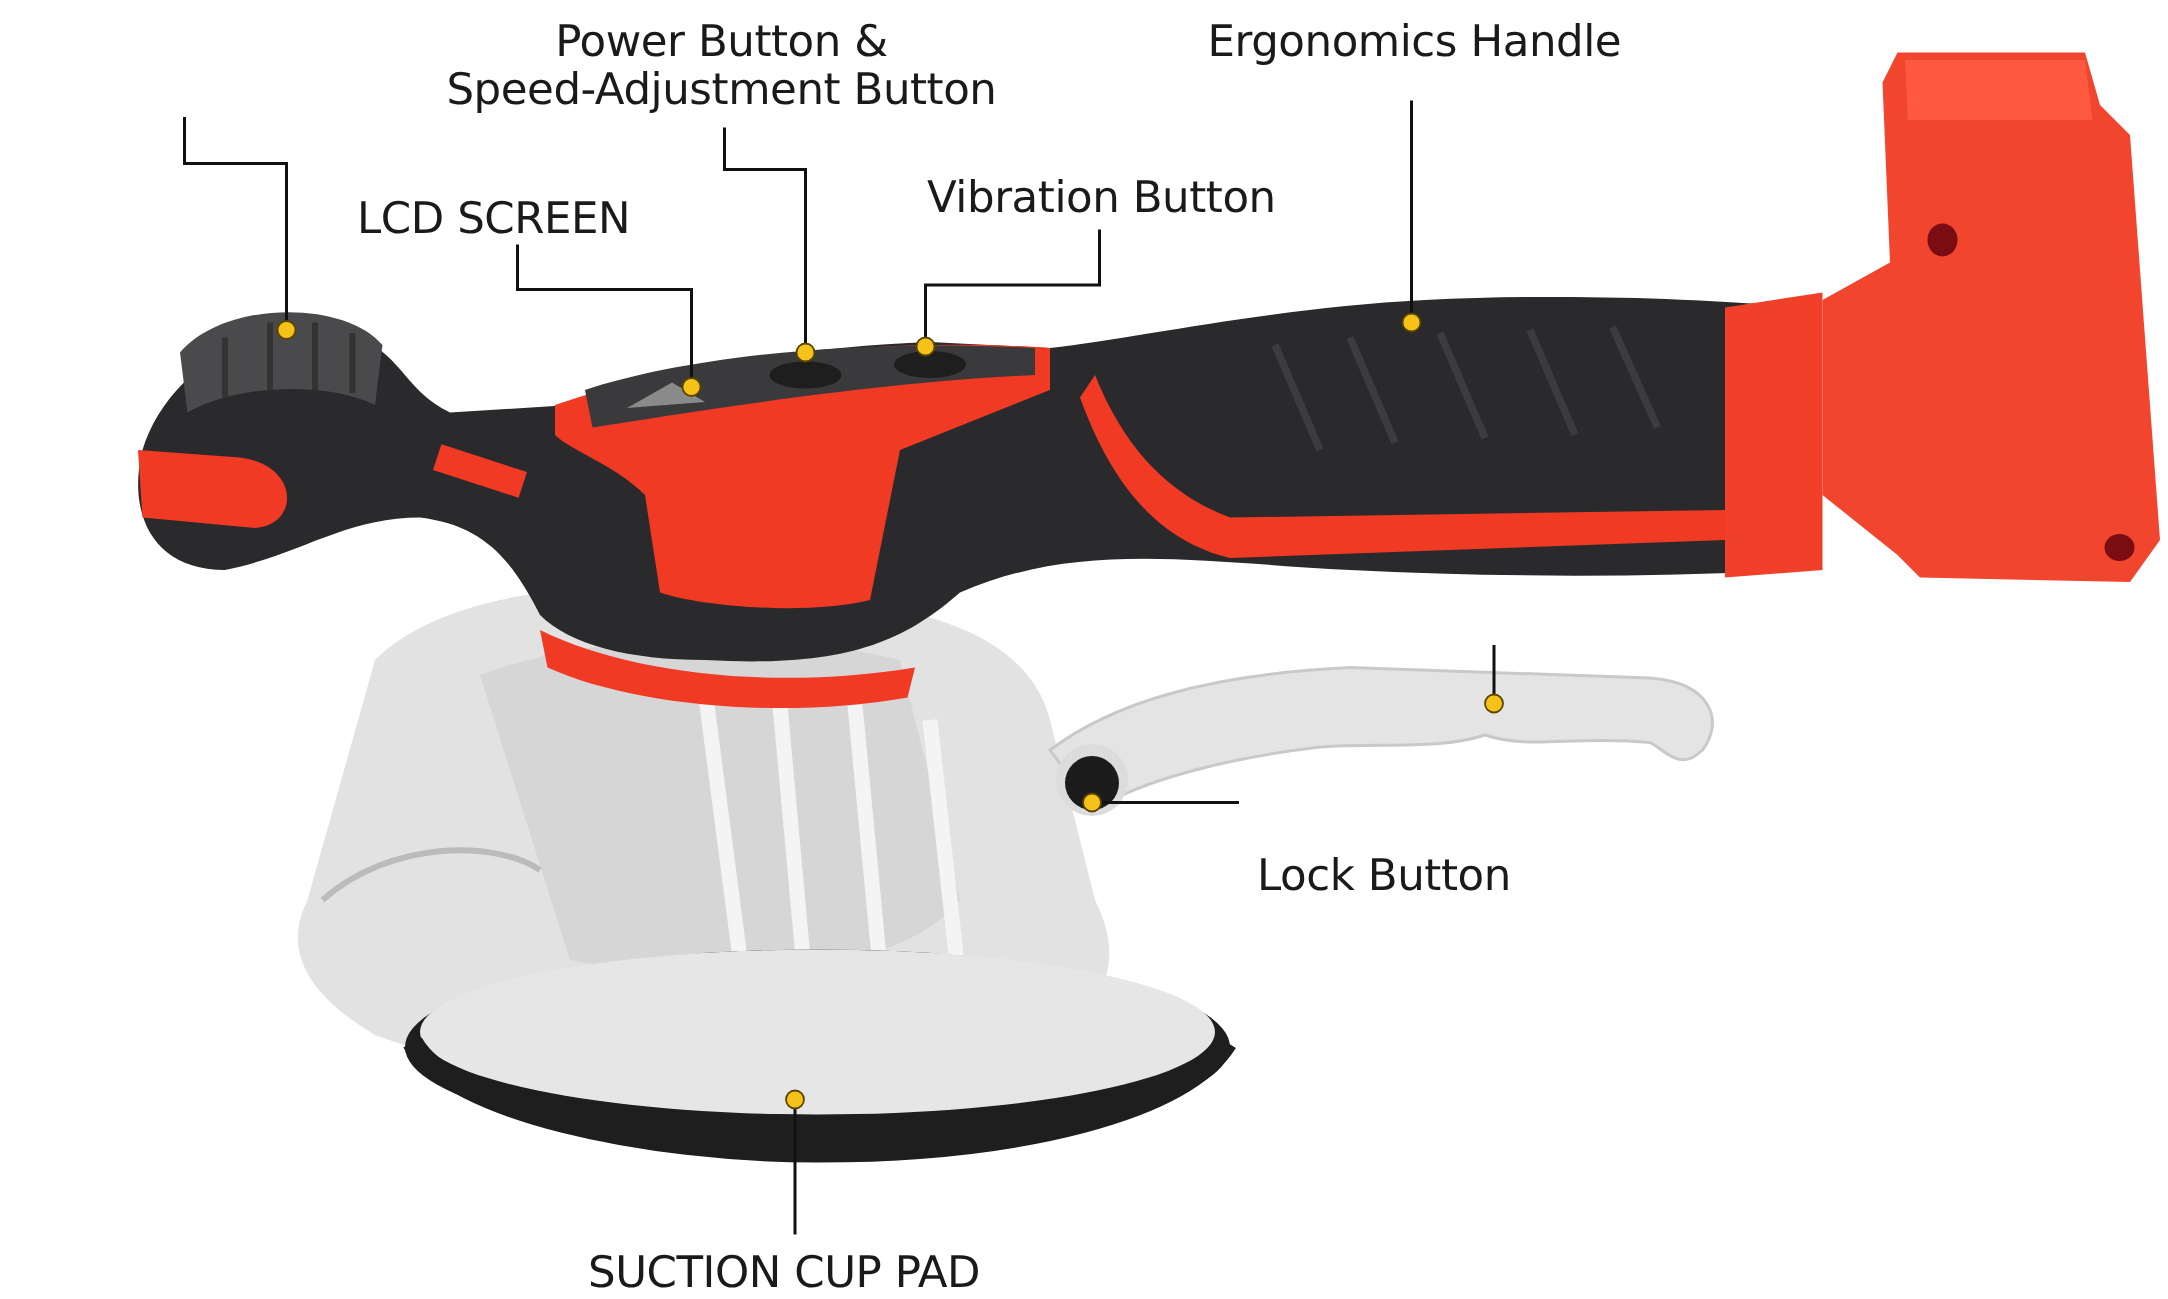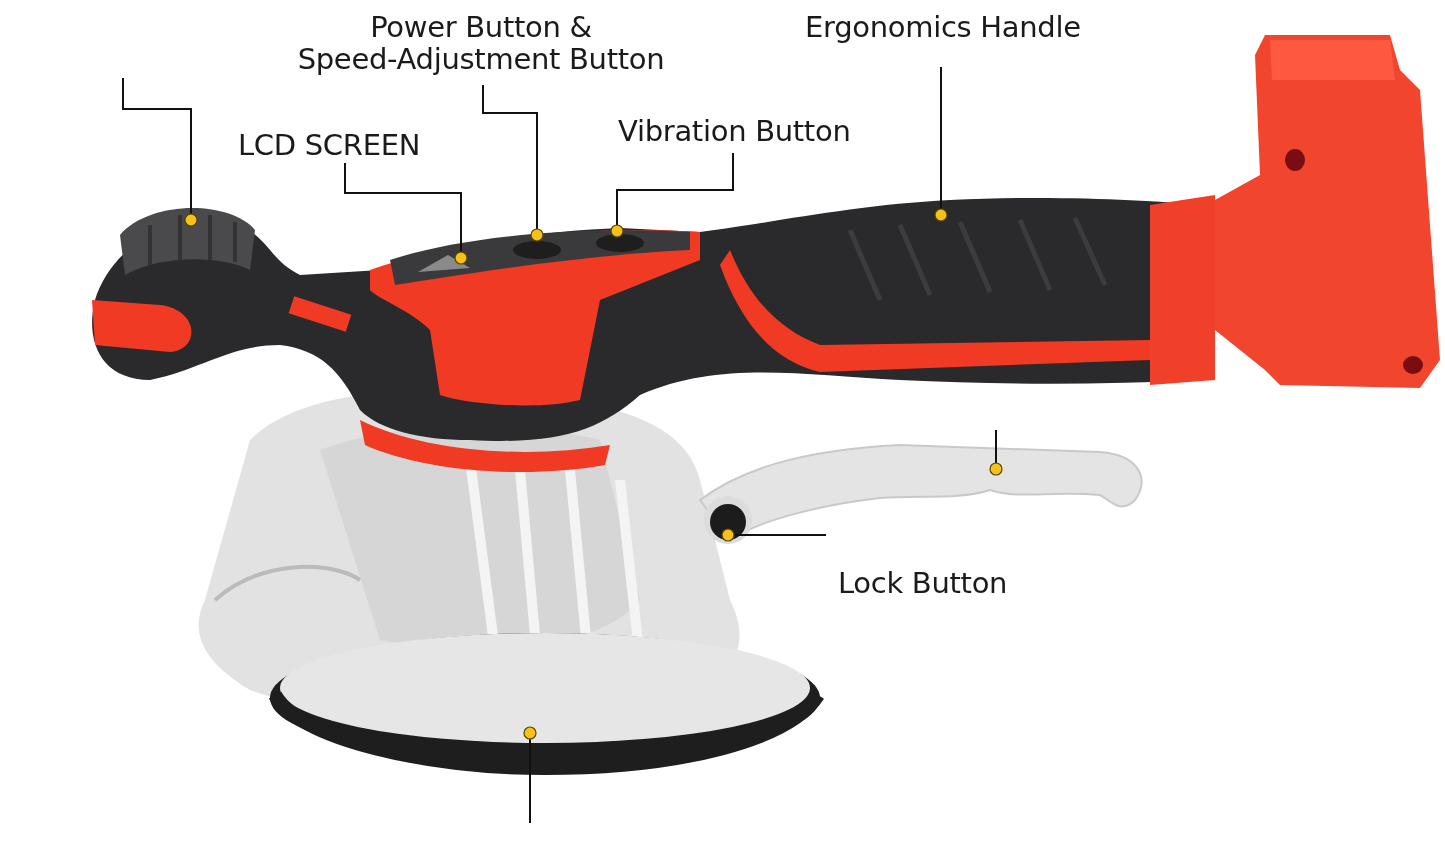--- a/index.html
+++ b/index.html
@@ -97,14 +97,15 @@
 
   <div class="label" style="left:238px; top:130px;">LCD SCREEN</div>
 
   <div class="label" style="left:618px; top:116px;">Vibration Button</div>
 
   <div class="label" style="left:805px; top:12px;">Ergonomics Handle</div>
 
 
   <div class="label" style="left:838px; top:527px;margin-top:41px;">Lock Button</div>
 
+  <div class="label" style="left:392px; top:833px;">SUCTION CUP PAD</div>
 
 </div>
 
 </body></html>

